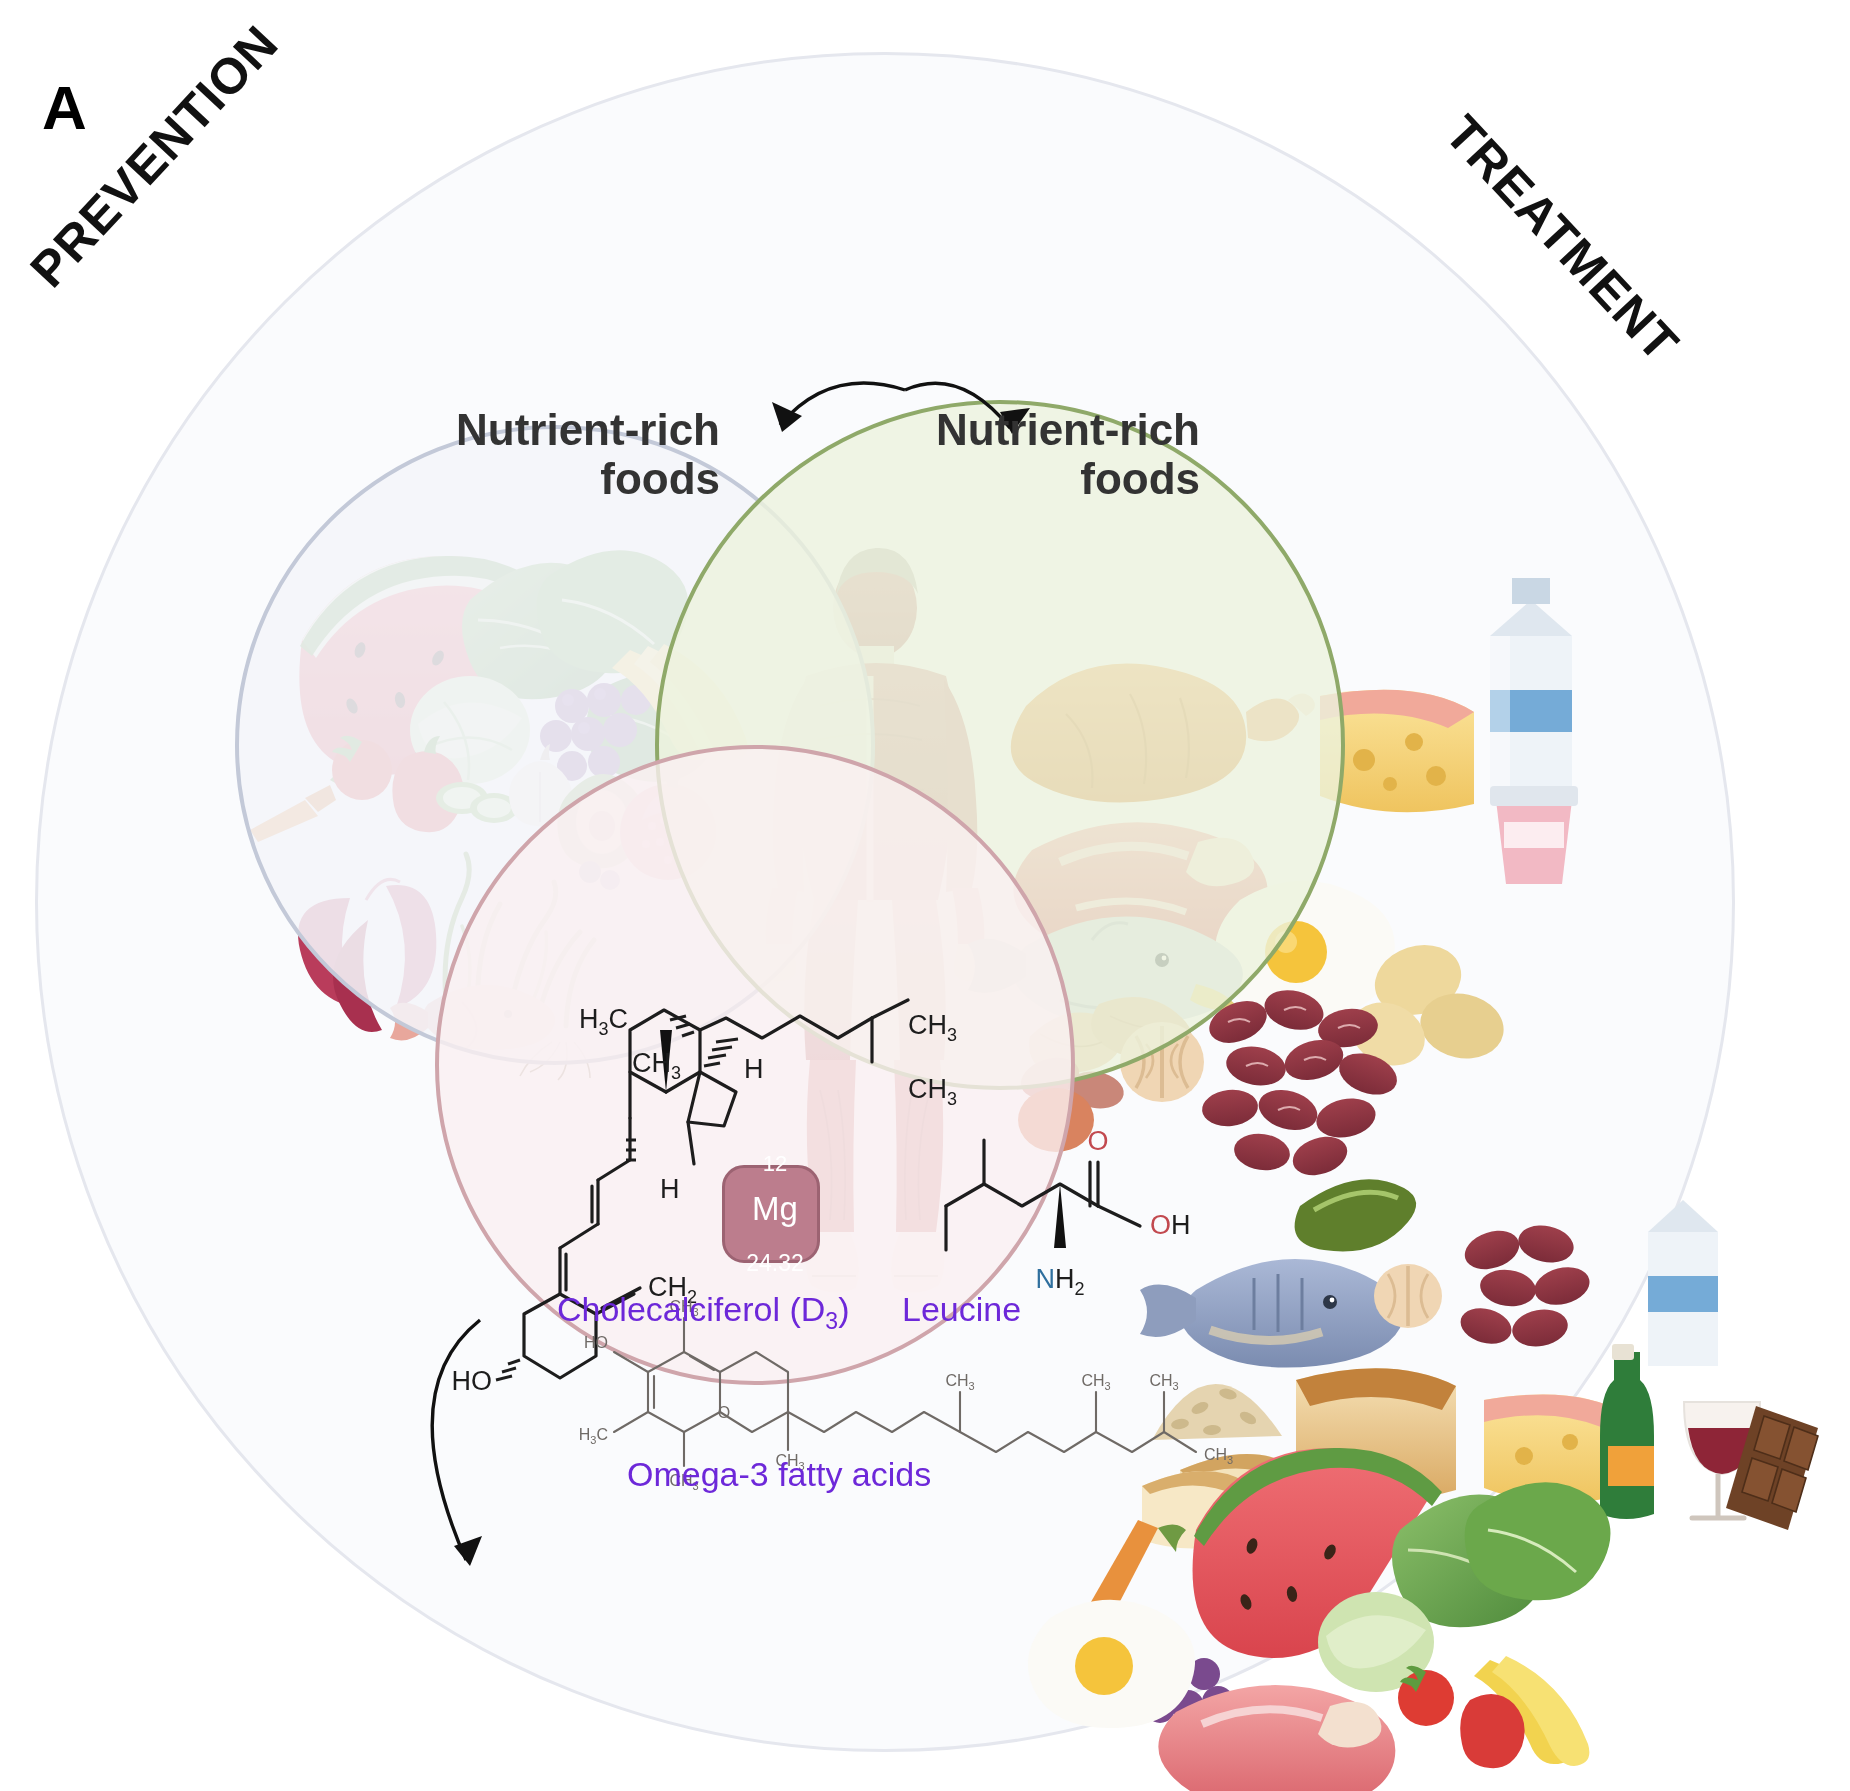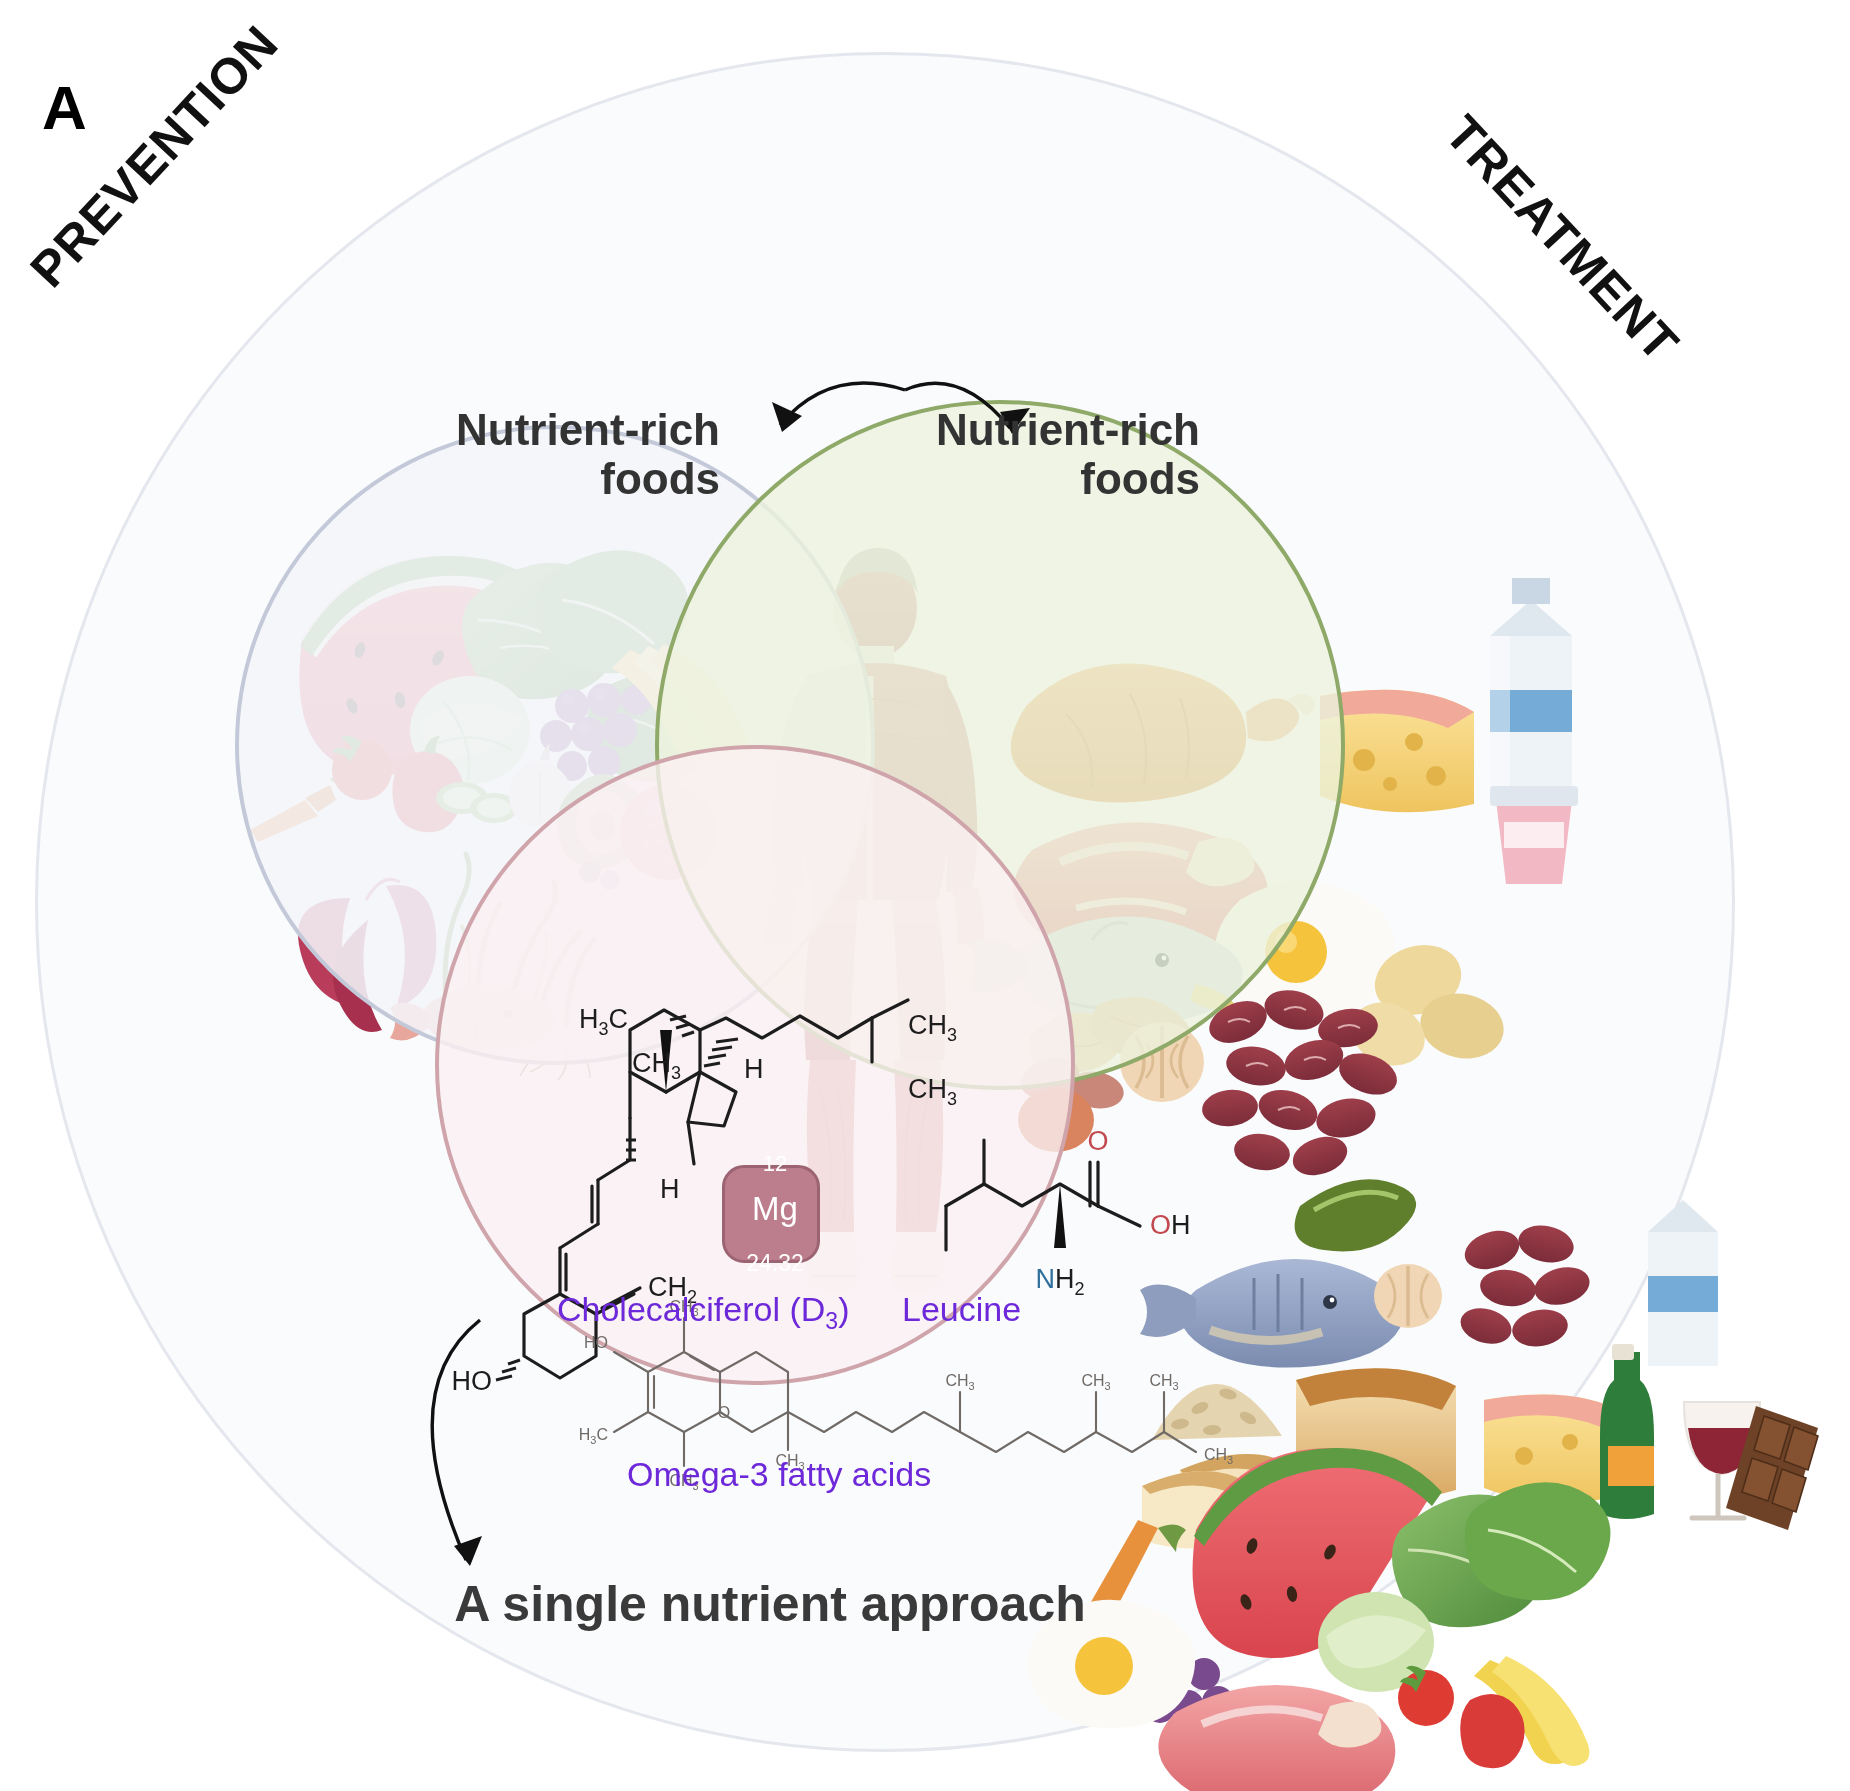--- a/index.html
+++ b/index.html
@@ -610,21 +610,20 @@
     <g>
       <path class="arrow" d="M780 425 Q830 366 905 390"></path>
       <path class="arrowhead" d="M782 432 l-10 -30 l30 14 Z"></path>
       <path class="arrow" d="M905 390 Q960 366 1010 428"></path>
       <path class="arrowhead" d="M1012 434 l18 -26 l-30 4 Z"></path>
       <path class="arrow" d="M480 1320 Q392 1390 466 1560"></path>
       <path class="arrowhead" d="M470 1566 l12 -30 l-28 10 Z"></path>
     </g>
   </svg>
 
-  <div class="txt" id="title-single">A single nutrient approach</div>
 
   <div class="circle-label" id="label-blue">
     <span>Nutrient-rich</span><br>
     <span>foods</span>
   </div>
 
   <div class="circle-label" id="label-green">
     <span>Nutrient-rich</span><br>
     <span>foods</span>
   </div>

